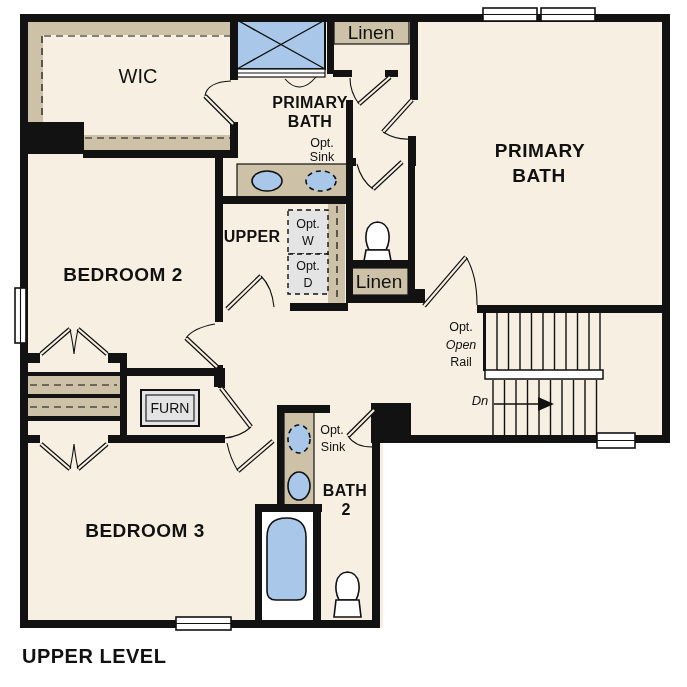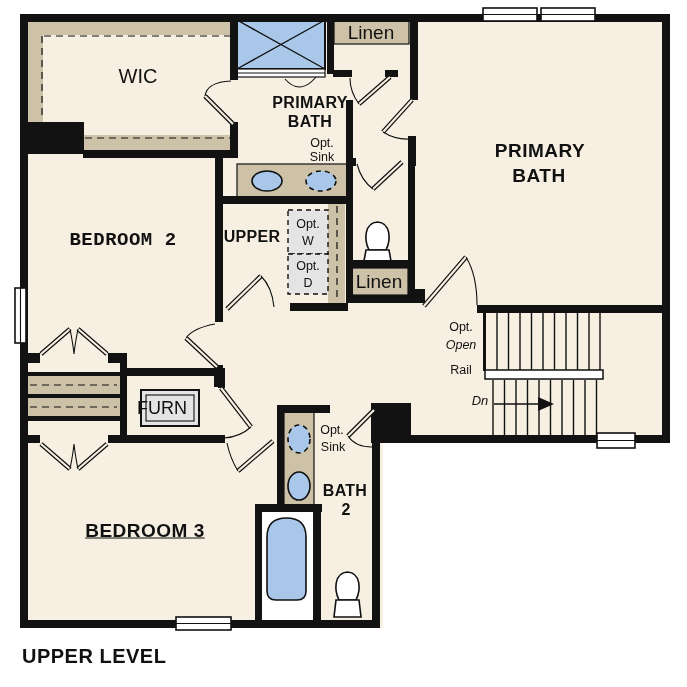--- a/index.html
+++ b/index.html
@@ -260,23 +260,23 @@
   <div class="lbl room" style="left:540px;top:150px;">PRIMARY</div>
   <div class="lbl room" style="left:539px;top:175px;">BATH</div>
   <div class="lbl room-sm" style="left:252px;top:237px;">UPPER</div>
   <div class="lbl small" style="left:308px;top:224px;">Opt.</div>
   <div class="lbl small" style="left:308px;top:241px;">W</div>
   <div class="lbl small" style="left:308px;top:266px;">Opt.</div>
   <div class="lbl small" style="left:308px;top:283px;">D</div>
   <div class="lbl linen" style="left:379px;top:281px;">Linen</div>
   <div class="lbl small" style="left:461px;top:327px;">Opt.</div>
   <div class="lbl small" style="left:461px;top:345px;font-style:italic;">Open</div>
-  <div class="lbl small" style="left:461px;top:370px;">Rail</div>
+  <div class="lbl small" style="left:461px;top:362px;">Rail</div>
   <div class="lbl" style="left:480px;top:400px;font-size:13px;font-style:italic;">Dn</div>
-  <div class="lbl room" style="left:123px;top:240px;font-family:Liberation Mono, monospace;">BEDROOM 2</div>
-  <div class="lbl" style="left:162px;top:408px;font-size:18px;">FURN</div>
-  <div class="lbl room" style="left:145px;top:530px;text-decoration:underline;">BEDROOM 3</div>
+  <div class="lbl room" style="left:123px;top:274px;">BEDROOM 2</div>
+  <div class="lbl" style="left:170px;top:408px;font-size:14px;">FURN</div>
+  <div class="lbl room" style="left:145px;top:530px;">BEDROOM 3</div>
   <div class="lbl small" style="left:332px;top:430px;">Opt.</div>
   <div class="lbl small" style="left:333px;top:447px;">Sink</div>
   <div class="lbl room-sm" style="left:345px;top:491px;">BATH</div>
   <div class="lbl room-sm" style="left:346px;top:510px;">2</div>
   <div class="title" style="left:22px;top:656px;">UPPER LEVEL</div>
 </div>
 
 </body></html>

